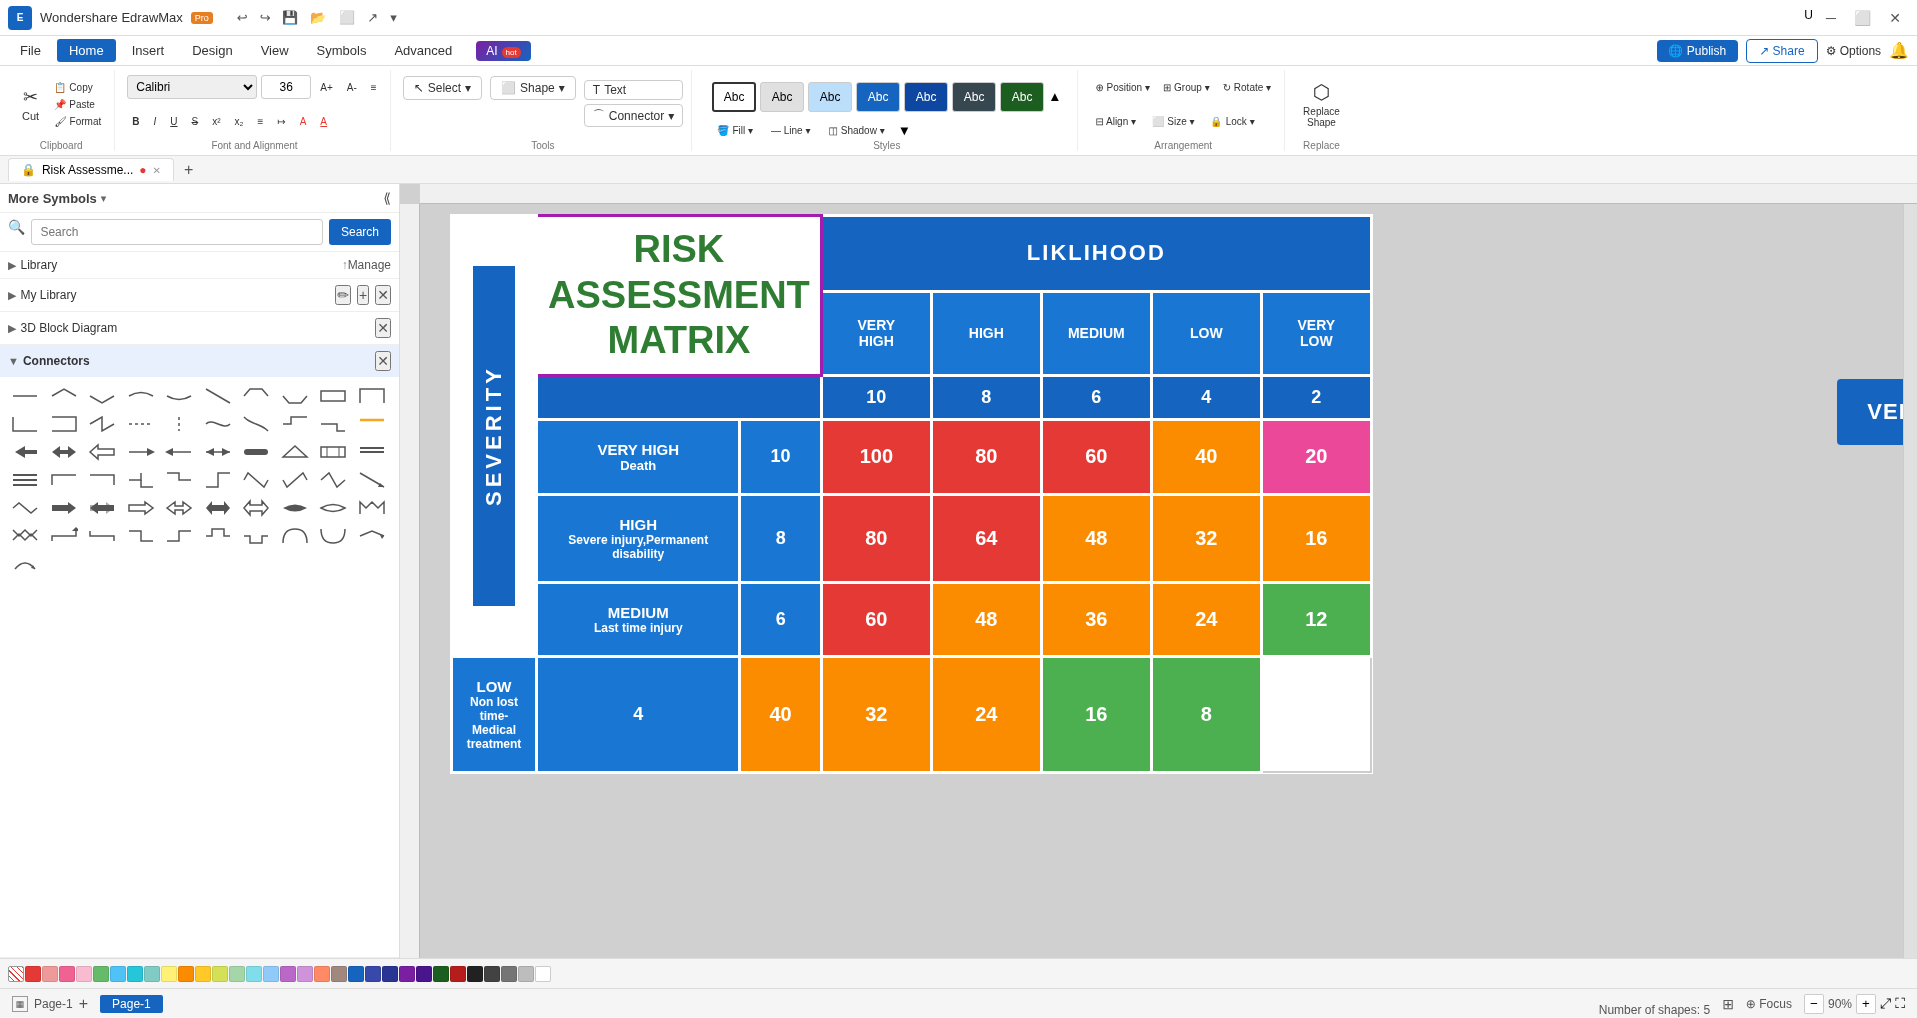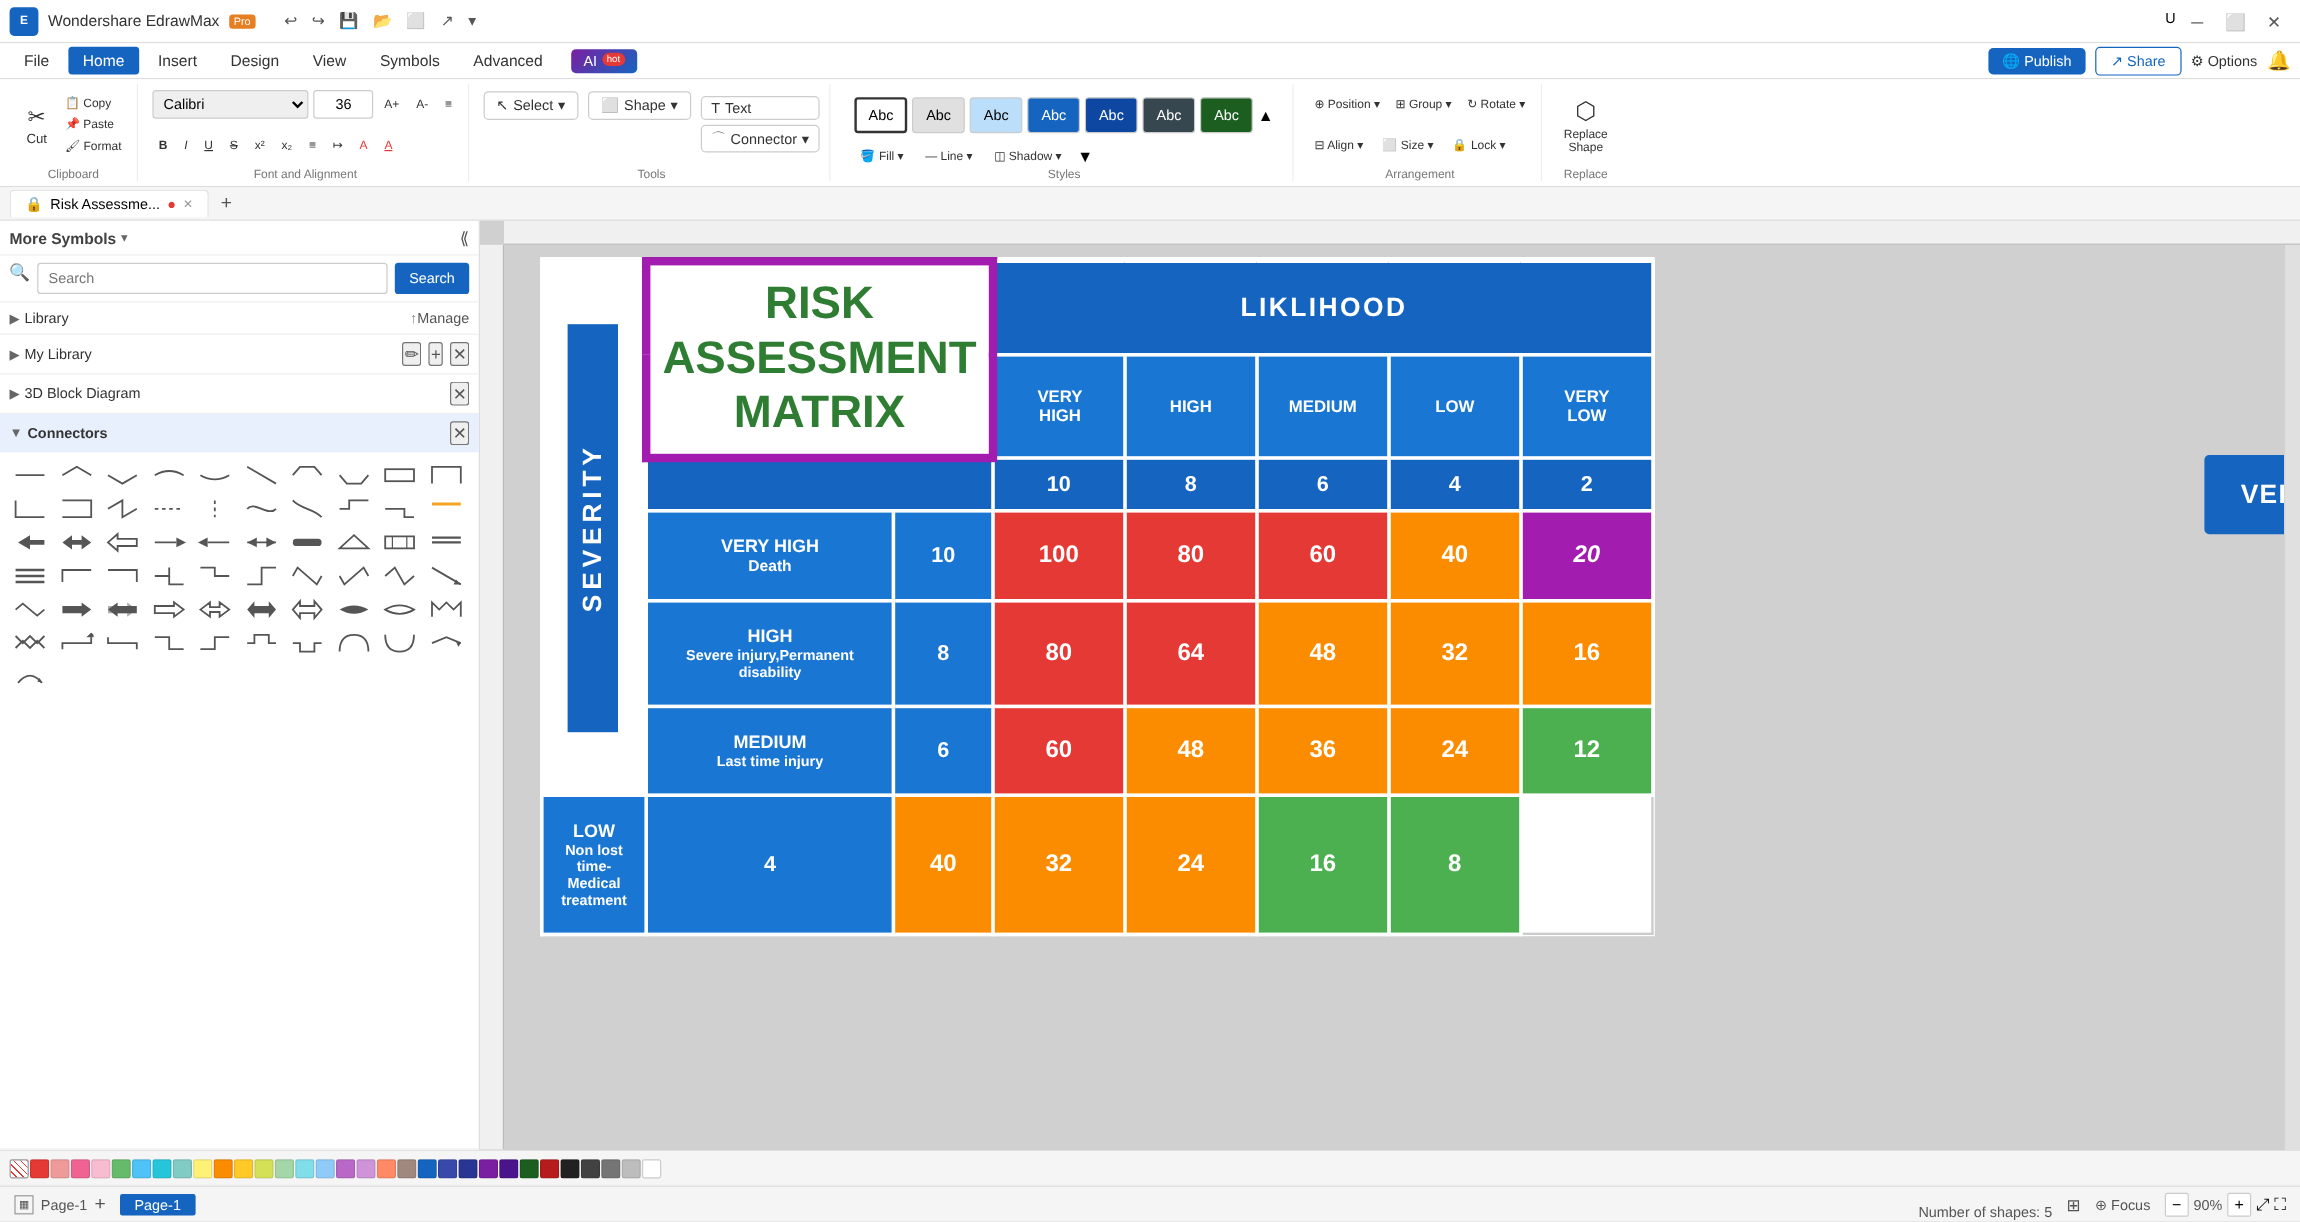--- a/index.html
+++ b/index.html
@@ -67,21 +67,21 @@
     
     #statusbar { height: 30px; background: #f5f5f5; border-top: 1px solid #ddd; display: flex; align-items: center; padding: 0 12px; gap: 16px; font-size: 12px; color: #555; }
 
     
     #color-palette { height: 30px; background: #f5f5f5; border-top: 1px solid #ddd; display: flex; align-items: center; padding: 0 8px; gap: 2px; overflow: hidden; }
 
     
     .tool-select-btn { display: flex; align-items: center; gap: 4px; padding: 4px 10px; border: 1px solid #ccc; border-radius: 4px; background: #fff; cursor: pointer; font-size: 12px; color: #333; }
 
     
-    .ai-btn { display: flex; align-items: flex-start; gap: 4px; padding: 3px 10px; background: linear-gradient(135deg, #7b1fa2, #1565c0); color: #fff; border: none; border-radius: 4px; cursor: pointer; font-size: 12px; }
+    .ai-btn { display: flex; align-items: flex-end; gap: 4px; padding: 3px 10px; background: linear-gradient(135deg, #7b1fa2, #1565c0); color: #fff; border: none; border-radius: 4px; cursor: pointer; font-size: 12px; }
     .hot-badge { background: #e53935; color: #fff; font-size: 8px; padding: 1px 4px; border-radius: 8px; }
   </style>
 </head>
 <body>
 
 <div id="titlebar">
   <div class="app-logo">E</div>
   <span style="font-size:13px;color:#333;font-weight:500;">Wondershare EdrawMax</span>
   <span class="pro-badge">Pro</span>
   <div class="toolbar-icons">
@@ -656,21 +656,21 @@
       <div style="position:relative;width:1800px;height:900px;">
 
         <div style="position:absolute;top:10px;left:30px;">
           <table style="border-collapse:collapse;background:#fff;border:2px solid #ccc;">
             <tbody>
                 <tr>
 
               <td rowspan="6" style="background:#fff;border:3px solid #fff;padding:20px;width:60px;">
                 <div style="writing-mode:vertical-rl;transform:rotate(180deg);font-size:22px;font-weight:900;color:#fff;background:#1565c0;padding:20px 8px;letter-spacing:4px;text-align:center;height:340px;display:flex;align-items:center;justify-content:center;">SEVERITY</div>
               </td>
-              <td rowspan="2" colspan="2" style="background:#fff;border:7px solid #a21caf;padding:10px;vertical-align:middle;">
+              <td rowspan="2" colspan="2" style="background:#fff;border:3px solid #a21caf;padding:10px;vertical-align:middle;">
                 <div style="font-size:38px;font-weight:900;color:#2e7d32;text-align:center;line-height:1.2;">
                   <div>RISK</div>
                   <div>ASSESSMENT</div>
                   <div>MATRIX</div>
                 </div>
               </td>
 
               <td colspan="5" style="background:#1565c0;color:#fff;font-size:22px;font-weight:bold;text-align:center;padding:14px;border:3px solid #fff;letter-spacing:2px;">LIKLIHOOD</td>
             </tr>
 
@@ -694,21 +694,21 @@
             <tr>
               <td style="background:#1976d2;color:#fff;font-size:13px;font-weight:bold;text-align:center;padding:20px 10px;border:3px solid #fff;width:200px;">
                 <div style="font-size:15px;font-weight:bold;">VERY HIGH</div>
                 <div style="font-size:13px;">Death</div>
               </td>
               <td style="background:#1976d2;color:#fff;font-size:18px;font-weight:bold;text-align:center;padding:20px;border:3px solid #fff;width:80px;">10</td>
               <td style="background:#e53935;color:#fff;font-size:20px;font-weight:bold;text-align:center;padding:20px;border:3px solid #fff;">100</td>
               <td style="background:#e53935;color:#fff;font-size:20px;font-weight:bold;text-align:center;padding:20px;border:3px solid #fff;">80</td>
               <td style="background:#e53935;color:#fff;font-size:20px;font-weight:bold;text-align:center;padding:20px;border:3px solid #fff;">60</td>
               <td style="background:#fb8c00;color:#fff;font-size:20px;font-weight:bold;text-align:center;padding:20px;border:3px solid #fff;">40</td>
-              <td style="background:#a21caf;color:#fff;font-size:20px;font-weight:bold;text-align:center;padding:20px;border:3px solid #fff;font-style:italic;">20</td>
+              <td style="background:#ec4899;color:#fff;font-size:20px;font-weight:bold;text-align:center;padding:20px;border:3px solid #fff;">20</td>
             </tr>
 
             <tr>
               <td style="background:#1976d2;color:#fff;font-size:13px;font-weight:bold;text-align:center;padding:20px 10px;border:3px solid #fff;">
                 <div style="font-size:15px;font-weight:bold;">HIGH</div>
                 <div style="font-size:12px;">Severe injury,Permanent disability</div>
               </td>
               <td style="background:#1976d2;color:#fff;font-size:18px;font-weight:bold;text-align:center;padding:20px;border:3px solid #fff;">8</td>
               <td style="background:#e53935;color:#fff;font-size:20px;font-weight:bold;text-align:center;padding:20px;border:3px solid #fff;">80</td>
               <td style="background:#e53935;color:#fff;font-size:20px;font-weight:bold;text-align:center;padding:20px;border:3px solid #fff;">64</td>

